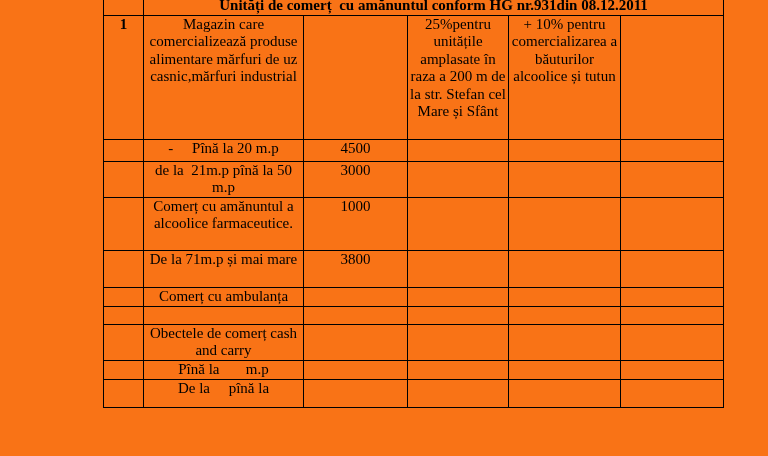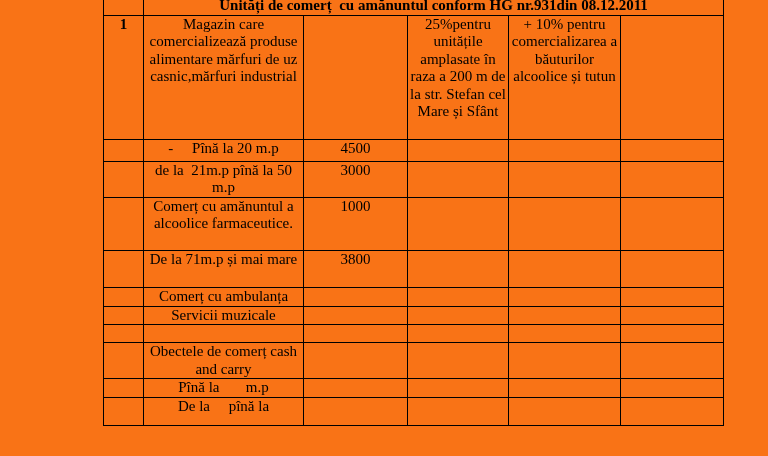--- a/index.html
+++ b/index.html
@@ -109,28 +109,20 @@
 
     <tr class="r7">
       <td class="bold"></td>
       <td>Comerț cu ambulanța</td>
       <td></td>
       <td></td>
       <td></td>
       <td></td>
     </tr>
 
-    <tr class="r8">
-      <td class="bold"></td>
-      <td>Servicii muzicale</td>
-      <td></td>
-      <td></td>
-      <td></td>
-      <td></td>
-    </tr>
 
     <tr class="r9">
       <td class="bold"></td>
       <td></td>
       <td></td>
       <td></td>
       <td></td>
       <td></td>
     </tr>
 

